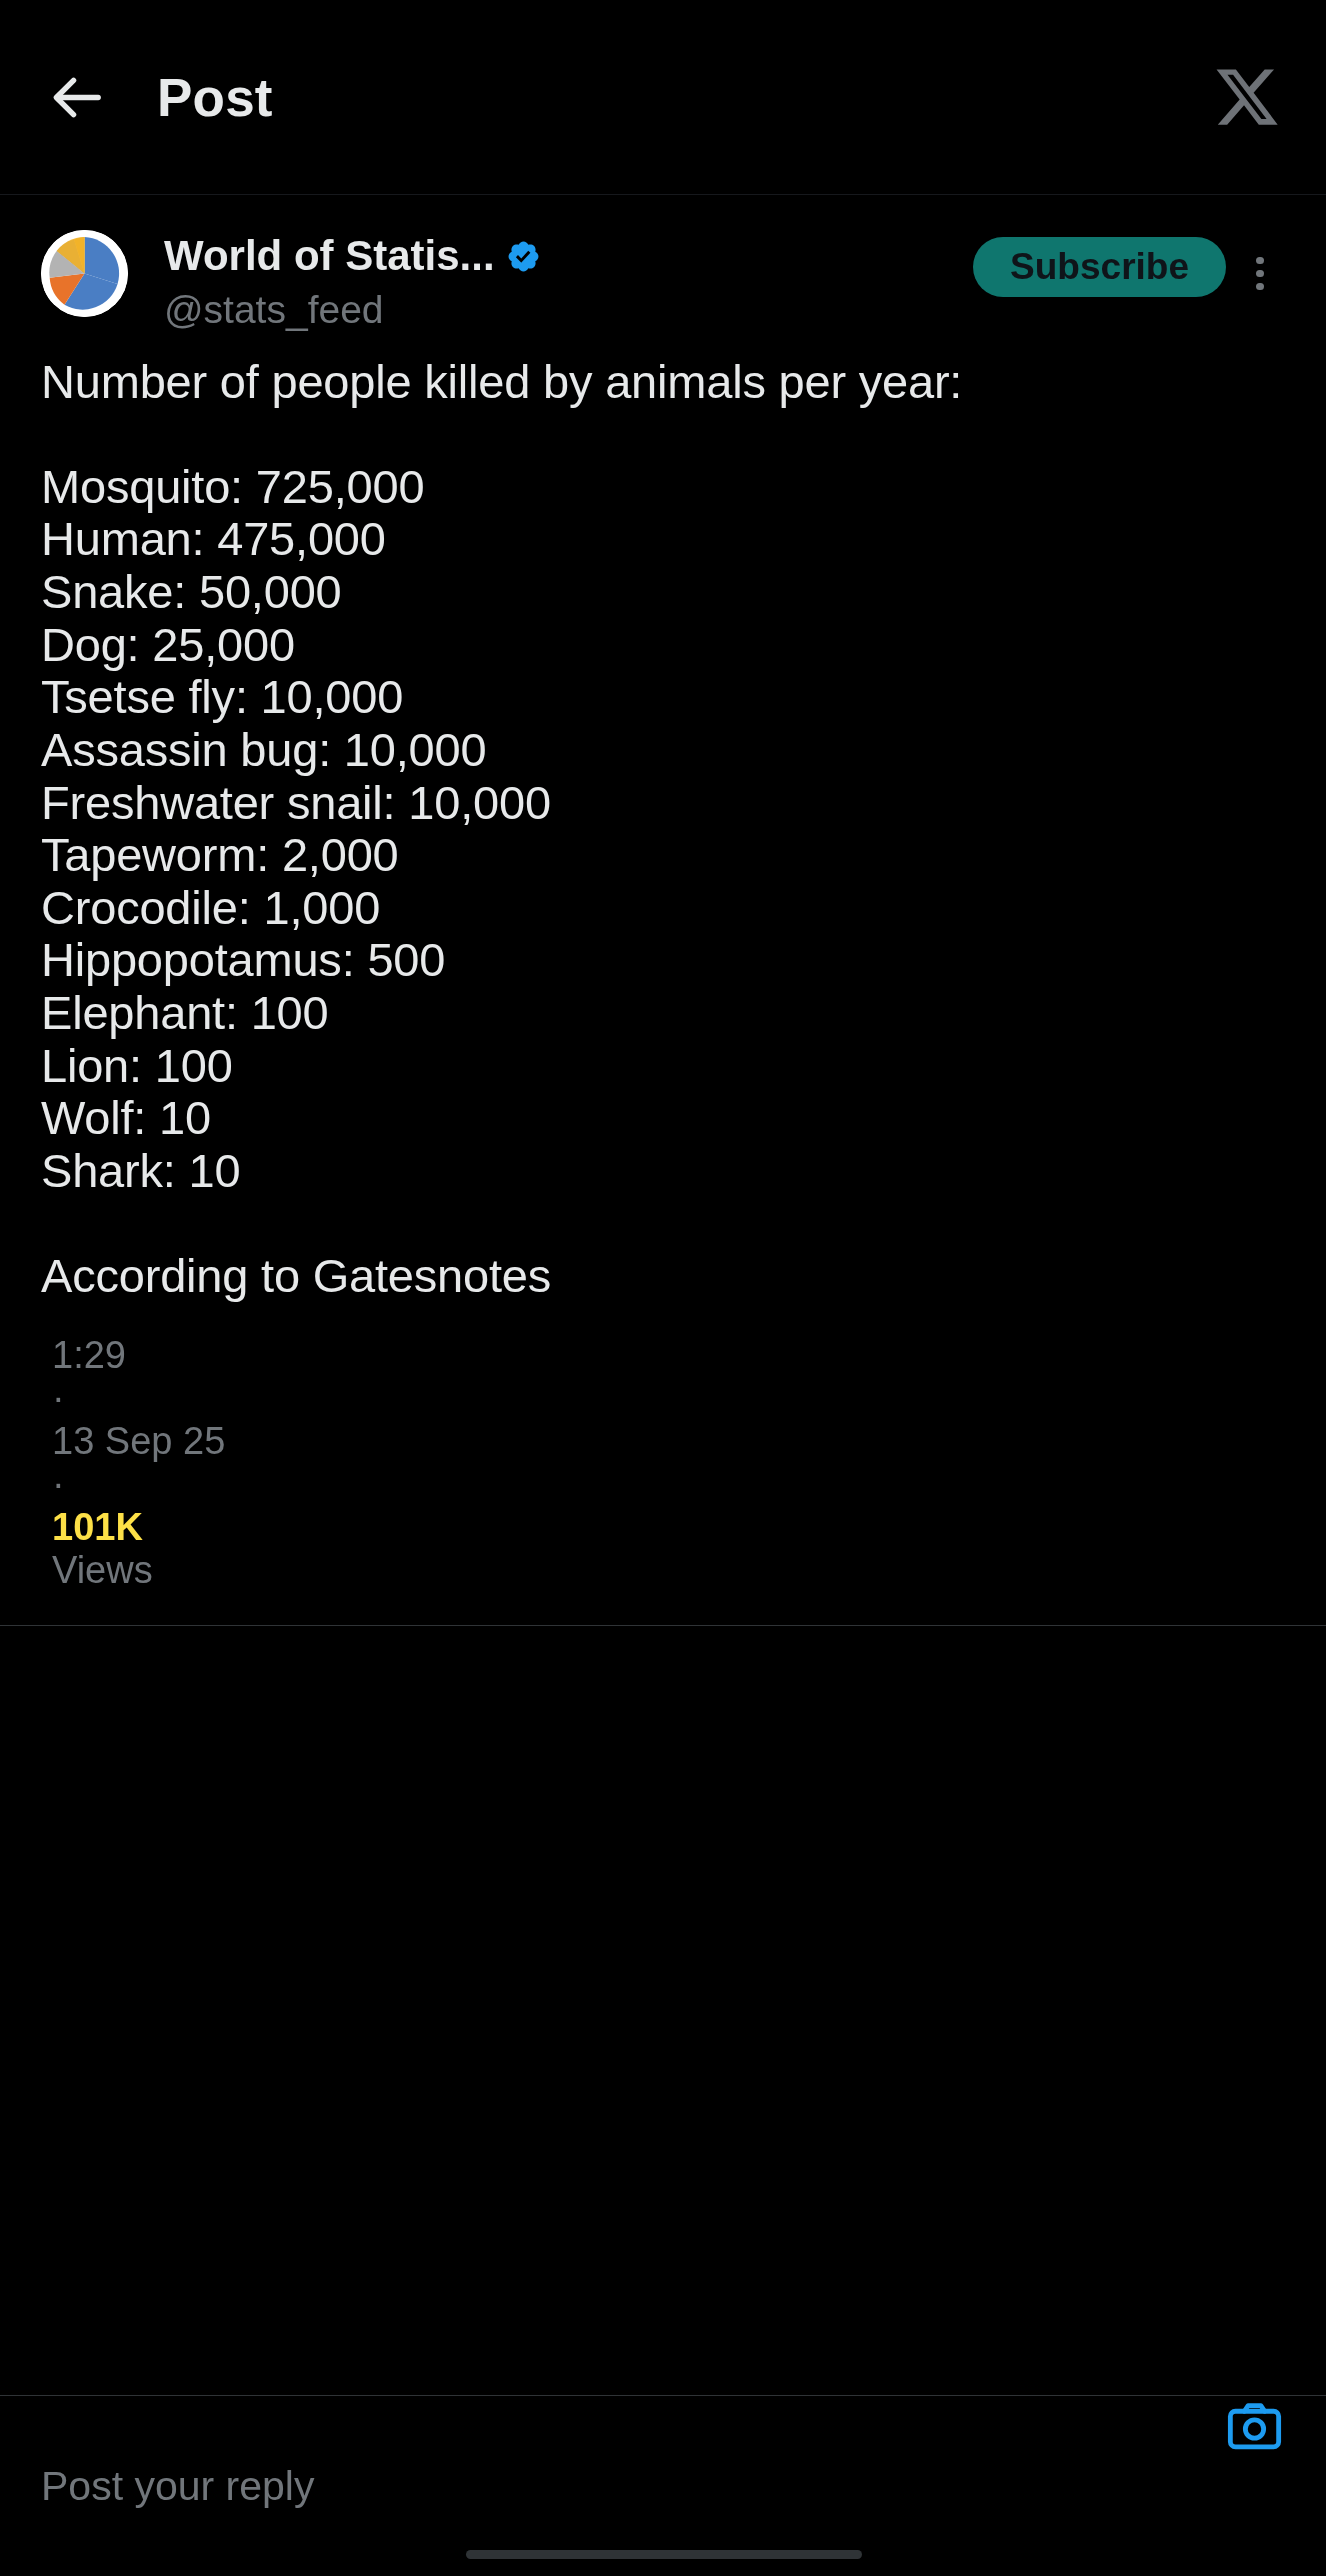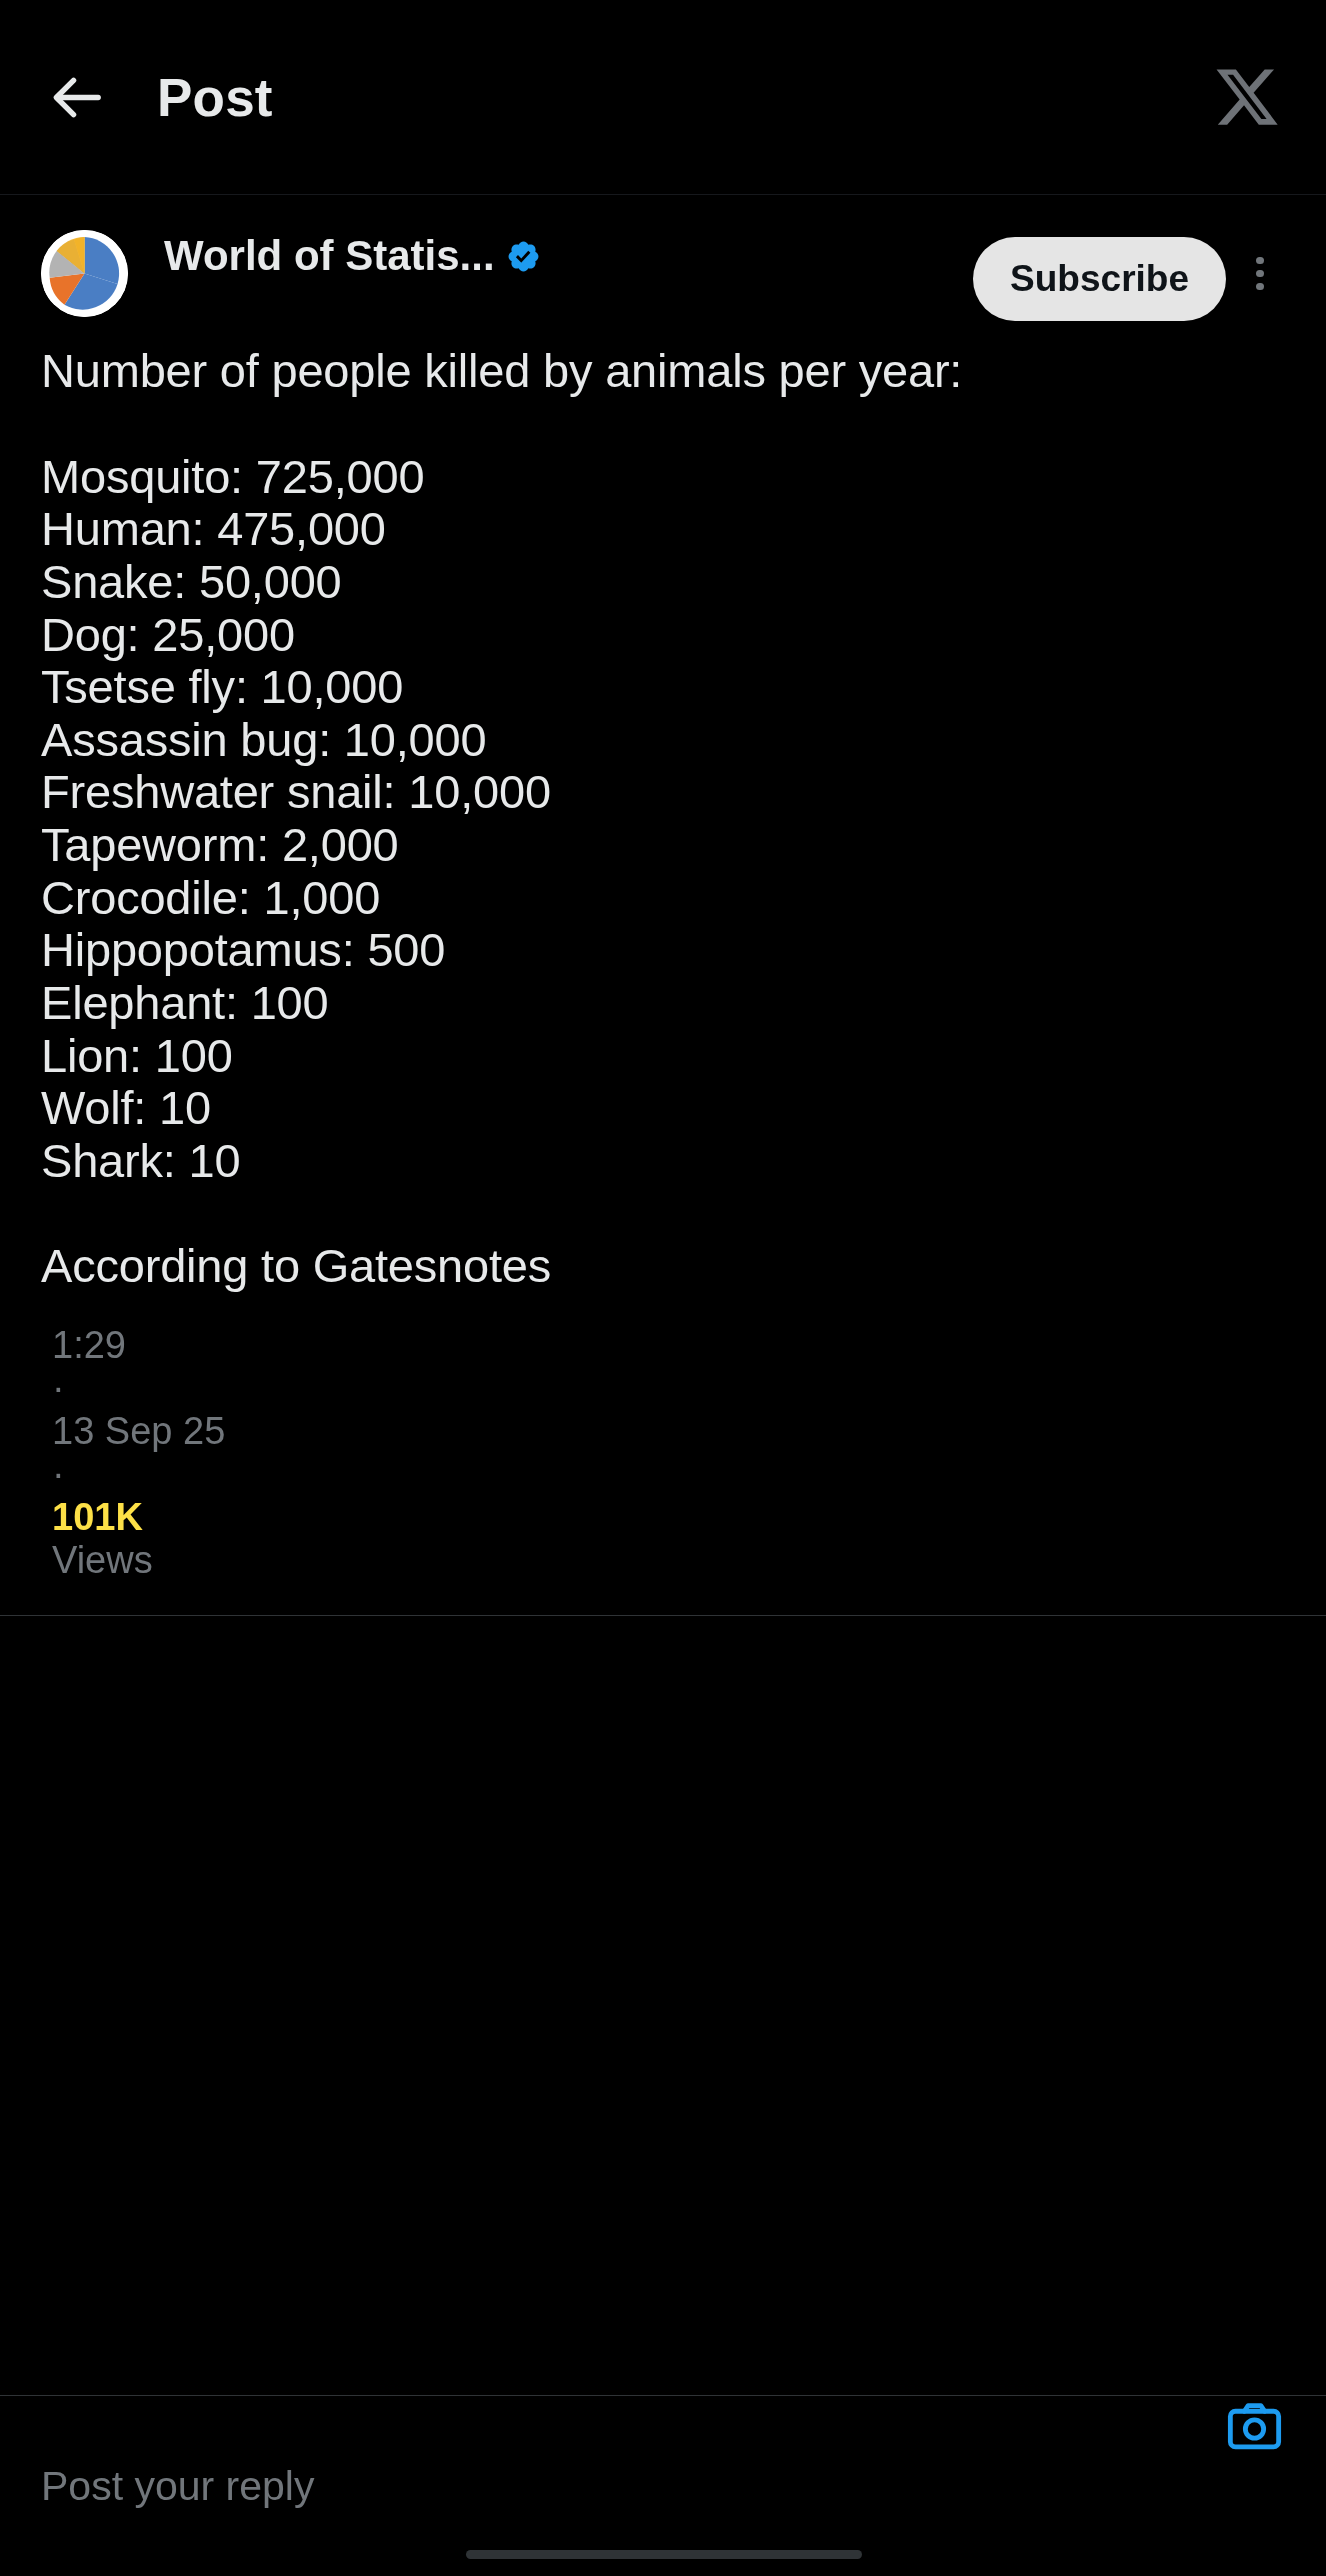--- a/index.html
+++ b/index.html
@@ -83,27 +83,27 @@
     white-space: nowrap;
   }
   .verified { width: 35px; height: 35px; flex: 0 0 auto; display:block; }
   .author-handle {
     font-size: 39px;
     color: #71767b;
     margin-top: 5.5px;
   }
   .subscribe-btn {
     margin-left: auto;
-    background: #e5e5e5;
+    background: #0f766e;
     color: #0f1419;
     font-size: 37px;
     font-weight: bold;
     border: none;
     border-radius: 920px;
-    height: 84px;
+    height: 60px;
     padding: 0 37px;
     display: flex;
     align-items: center;
     justify-content: center;
     cursor: pointer;
     margin-top: 7.4px;
     white-space: nowrap;
   }
   .more-btn {
     width: 52px;
@@ -227,20 +227,21 @@
     </div>
     <div class="author-text">
       <div class="author-name-line">
         <span class="author-name">World of Statis...</span>
         <span>
           <svg class="verified" viewBox="0 0 24 24" fill="#1d9bf0">
             <path d="M22.25 12c0-1.43-.88-2.67-2.19-3.34.46-1.39.2-2.9-.81-3.91s-2.52-1.27-3.91-.81C14.67 2.63 13.43 1.75 12 1.75s-2.67.88-3.34 2.19c-1.39-.46-2.9-.2-3.91.81s-1.27 2.52-.81 3.91C2.63 9.33 1.75 10.57 1.75 12s.88 2.67 2.19 3.34c-.46 1.39-.2 2.9.81 3.91s2.52 1.27 3.91.81c.67 1.31 1.91 2.19 3.34 2.19s2.67-.88 3.34-2.19c1.39.46 2.9.2 3.91-.81s1.27-2.52.81-3.91c1.31-.67 2.19-1.91 2.19-3.34zm-11.71 4.2L6.8 12.46l1.41-1.42 2.26 2.26 4.8-5.23 1.47 1.36-6.2 6.77z"></path>
           </svg>
         </span>
       </div>
+      <div class="author-handle">@stats_feed</div>
     </div>
     <button class="subscribe-btn">Subscribe</button>
     <div class="more-btn">
       <span style="display:flex;flex-direction:column;align-items:center;">
         <span class="dot"></span>
           <span class="dot"></span>
           <span class="dot"></span>
       </span>
     </div>
   </div>

